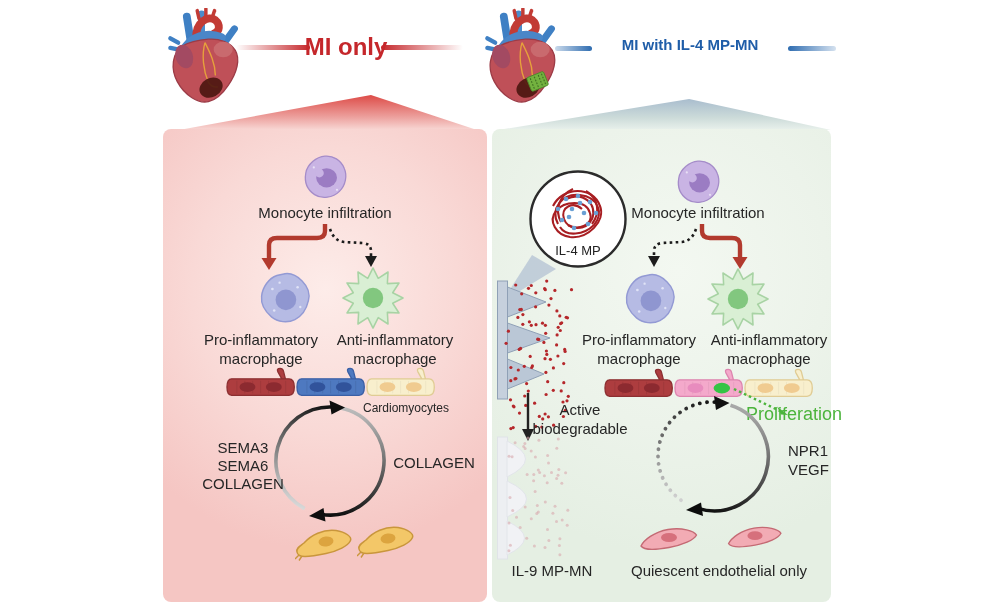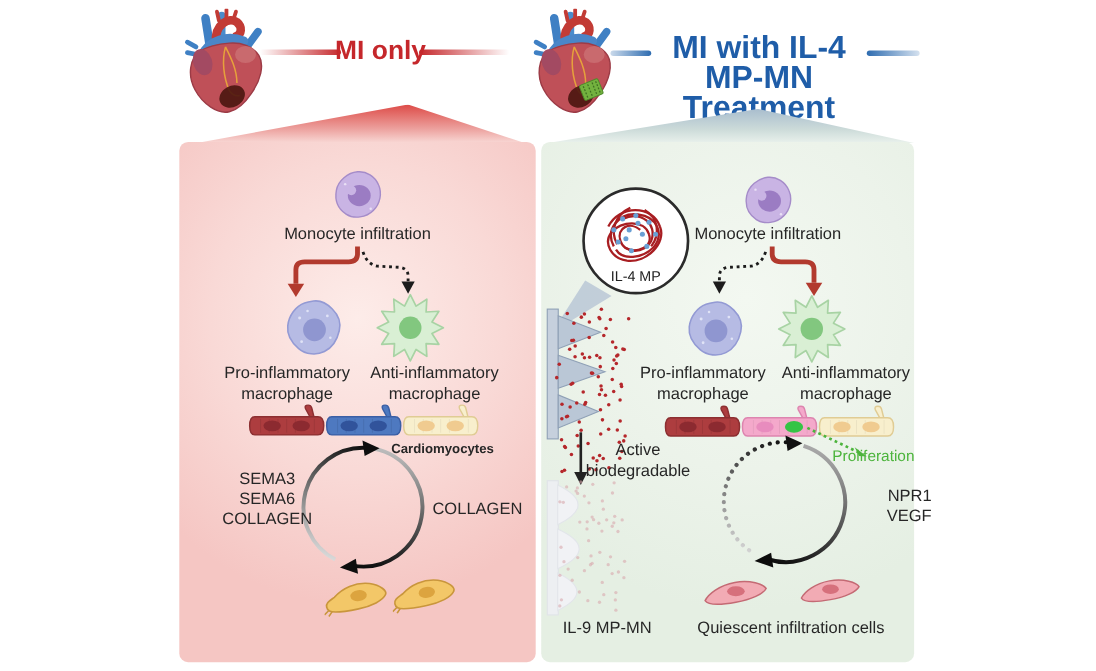--- a/index.html
+++ b/index.html
@@ -8,40 +8,40 @@
   }
   html,body{margin:0;padding:0;background:#fff;}
   #canvas{position:relative;width:996px;height:610px;background:#fff;overflow:hidden;
           font-family:"Liberation Sans",sans-serif;color:var(--text-dark);}
   .abs{position:absolute;}
   .lbl{position:absolute;text-align:center;font-size:15px;line-height:19px;color:var(--text-dark);}
   .title{position:absolute;font-weight:bold;text-align:center;}
   .dash{position:absolute;height:5px;border-radius:3px;}
   
   .t-left{left:246px;top:33px;width:200px;font-size:24px;color:var(--accent-red);}
-  .t-right{left:582px;top:31px;width:216px;font-size:29px;line-height:27px;color:var(--accent-blue);}
+  .t-right{left:582px;top:31px;width:216px;font-size:15px;line-height:27px;color:var(--accent-blue);}
   .dash-r1{left:236px;top:45px;width:74px;background:linear-gradient(90deg,rgba(197,39,43,0),#c5272b);}
   .dash-r2{left:381px;top:45px;width:82px;background:linear-gradient(90deg,#c5272b,rgba(197,39,43,0));}
   .dash-b1{left:555px;top:46px;width:37px;background:linear-gradient(90deg,rgba(46,108,176,.25),#2e6cb0);}
   .dash-b2{left:788px;top:46px;width:48px;background:linear-gradient(90deg,#2e6cb0,rgba(46,108,176,.2));}
   .tri-red{left:179px;top:95px;width:298px;height:35px;
     clip-path:polygon(64.4% 0,0 100%,100% 100%);
     background:linear-gradient(180deg,#dd4b47 0%,#ec9f9c 62%,#f8d8d5 100%);}
   .tri-blue{left:498px;top:99px;width:333px;height:31px;
     clip-path:polygon(57.4% 0,0 100%,100% 100%);
     background:linear-gradient(180deg,#a9bdce 0%,#ccdbd9 60%,#e9f1ec 100%);}
   
   .panel{position:absolute;top:129px;height:473px;border-radius:8px;}
   .panel-left{left:163px;width:324px;
     background:radial-gradient(ellipse 75% 55% at 50% 34%,#fdece9 0%,#f9d9d6 55%,#f5c6c3 100%);}
   .panel-right{left:492px;width:339px;
     background:radial-gradient(ellipse 80% 60% at 55% 30%,#f3f8f1 0%,#ecf3ea 55%,#e5efe3 100%);}
   .two-line span{display:block;}
-  .small{font-size:12px;line-height:14px;font-weight:bold;}
-  .green{color:var(--proliferation-green);font-size:14px;}
+  .small{font-size:12px;line-height:14px;}
+  .green{color:var(--proliferation-green);font-size:18px;}
   svg{display:block;overflow:visible;}
   .lbl-mn,.lbl-endo{font-size:15px;}
 </style>
 </head>
 <body>
 
 <svg width="0" height="0" style="position:absolute">
   <defs>
     <symbol id="heart-shape" viewBox="0 0 90 112">
       <path d="M29,42 L24,10" stroke="#3f80c4" stroke-width="9" stroke-linecap="round" fill="none"></path>
@@ -110,21 +110,20 @@
   <svg class="abs" style="left:483px;top:8px" width="78" height="98">
     <use href="#heart-shape" width="78" height="97"></use>
     <g transform="scale(0.866) rotate(-22 64 86)">
       <rect x="53" y="76" width="21" height="17" rx="2" fill="#73b23f" stroke="#4e8a2a"></rect>
       <path d="M57,78 V91 M62,78 V91 M67,78 V91 M71,78 V91" stroke="#3f7022" stroke-width="1.3" stroke-dasharray="2 1.6"></path>
     </g>
   </svg>
 
   <div class="title t-right two-line">
     <span>MI with IL-4 MP-MN</span>
-    <span>Treatment</span>
   </div>
   <div class="dash dash-b1"></div>
   <div class="dash dash-b2"></div>
 
   <div class="abs tri-red"></div>
   <div class="abs tri-blue"></div>
 
   <div class="panel panel-left">
 
     <svg class="abs" style="left:138px;top:24px" width="48" height="48">
@@ -187,21 +186,21 @@
           <stop offset="0" stop-color="#dcdcdc"></stop>
             <stop offset="1" stop-color="#0e0e0e"></stop>
         </linearGradient>
       </defs>
       <path d="M9.4,-53.2 A54 54 0 0 1 -9.4,53.2" stroke="url(#lcA)" stroke-width="3.6" fill="none"></path>
       <polygon points="-21,55 -6.5,47 -4.5,60.5" fill="#0e0e0e"></polygon>
       <path d="M-25.3,47.7 A54 54 0 0 1 1.9,-54" stroke="url(#lcB)" stroke-width="3.6" fill="none"></path>
       <polygon points="15,-53.5 -0.5,-60.5 1.5,-46.5" fill="#0e0e0e"></polygon>
     </svg>
 
-    <div class="lbl" style="left:18px;top:298px;width:124px;line-height:18px">
+    <div class="lbl" style="left:18px;top:310px;width:124px;line-height:18px">
       <span style="display:block">SEMA3</span>
       <span style="display:block">SEMA6</span>
       <span style="display:block">COLLAGEN</span>
     </div>
     <div class="lbl" style="left:209px;top:324px;width:124px">COLLAGEN</div>
 
     <svg class="abs" style="left:132px;top:393px" width="124" height="42">
       <use href="#endo-yellow" width="60" height="36" y="3"></use>
       <use href="#endo-yellow" x="62" width="60" height="36"></use>
     </svg>
@@ -472,24 +471,24 @@
         <linearGradient id="rcB" gradientUnits="userSpaceOnUse" x1="-28" y1="46" x2="6" y2="-54">
           <stop offset="0" stop-color="#d2d2d2"></stop>
             <stop offset="1" stop-color="#101010"></stop>
         </linearGradient>
       </defs>
       <path d="M18.5,-50.7 A54 54 0 0 1 -14,52.4" stroke="url(#rcA)" stroke-width="3.6" fill="none"></path>
       <polygon points="-26,54 -11,46.5 -9,60" fill="#0c0c0c"></polygon>
       <path d="M-31,44.2 A54 54 0 0 1 4.7,-53.8" stroke="url(#rcB)" stroke-width="3.8" fill="none" stroke-dasharray="0.1 7.2" stroke-linecap="round"></path>
       <polygon points="17.5,-53 2,-60 4,-46" fill="#101010"></polygon>
     </svg>
-    <div class="lbl" style="left:285px;top:312px;width:70px;text-align:right">
+    <div class="lbl" style="left:296px;top:312px;width:70px;text-align:left">
       <span style="display:block">NPR1</span>
       <span style="display:block">VEGF</span>
     </div>
 
     <svg class="abs" style="left:138px;top:390px" width="168" height="40">
       <use href="#endo-pink" width="78" height="36" y="3"></use>
       <use href="#endo-pink" x="88" width="74" height="34" y="2"></use>
     </svg>
-    <div class="lbl lbl-endo" style="left:107px;top:432px;width:240px">Quiescent infiltration cells</div>
+    <div class="lbl lbl-endo" style="left:107px;top:432px;width:240px">Quiescent endothelial only</div>
   </div>
 </div>
 
 </body></html>

